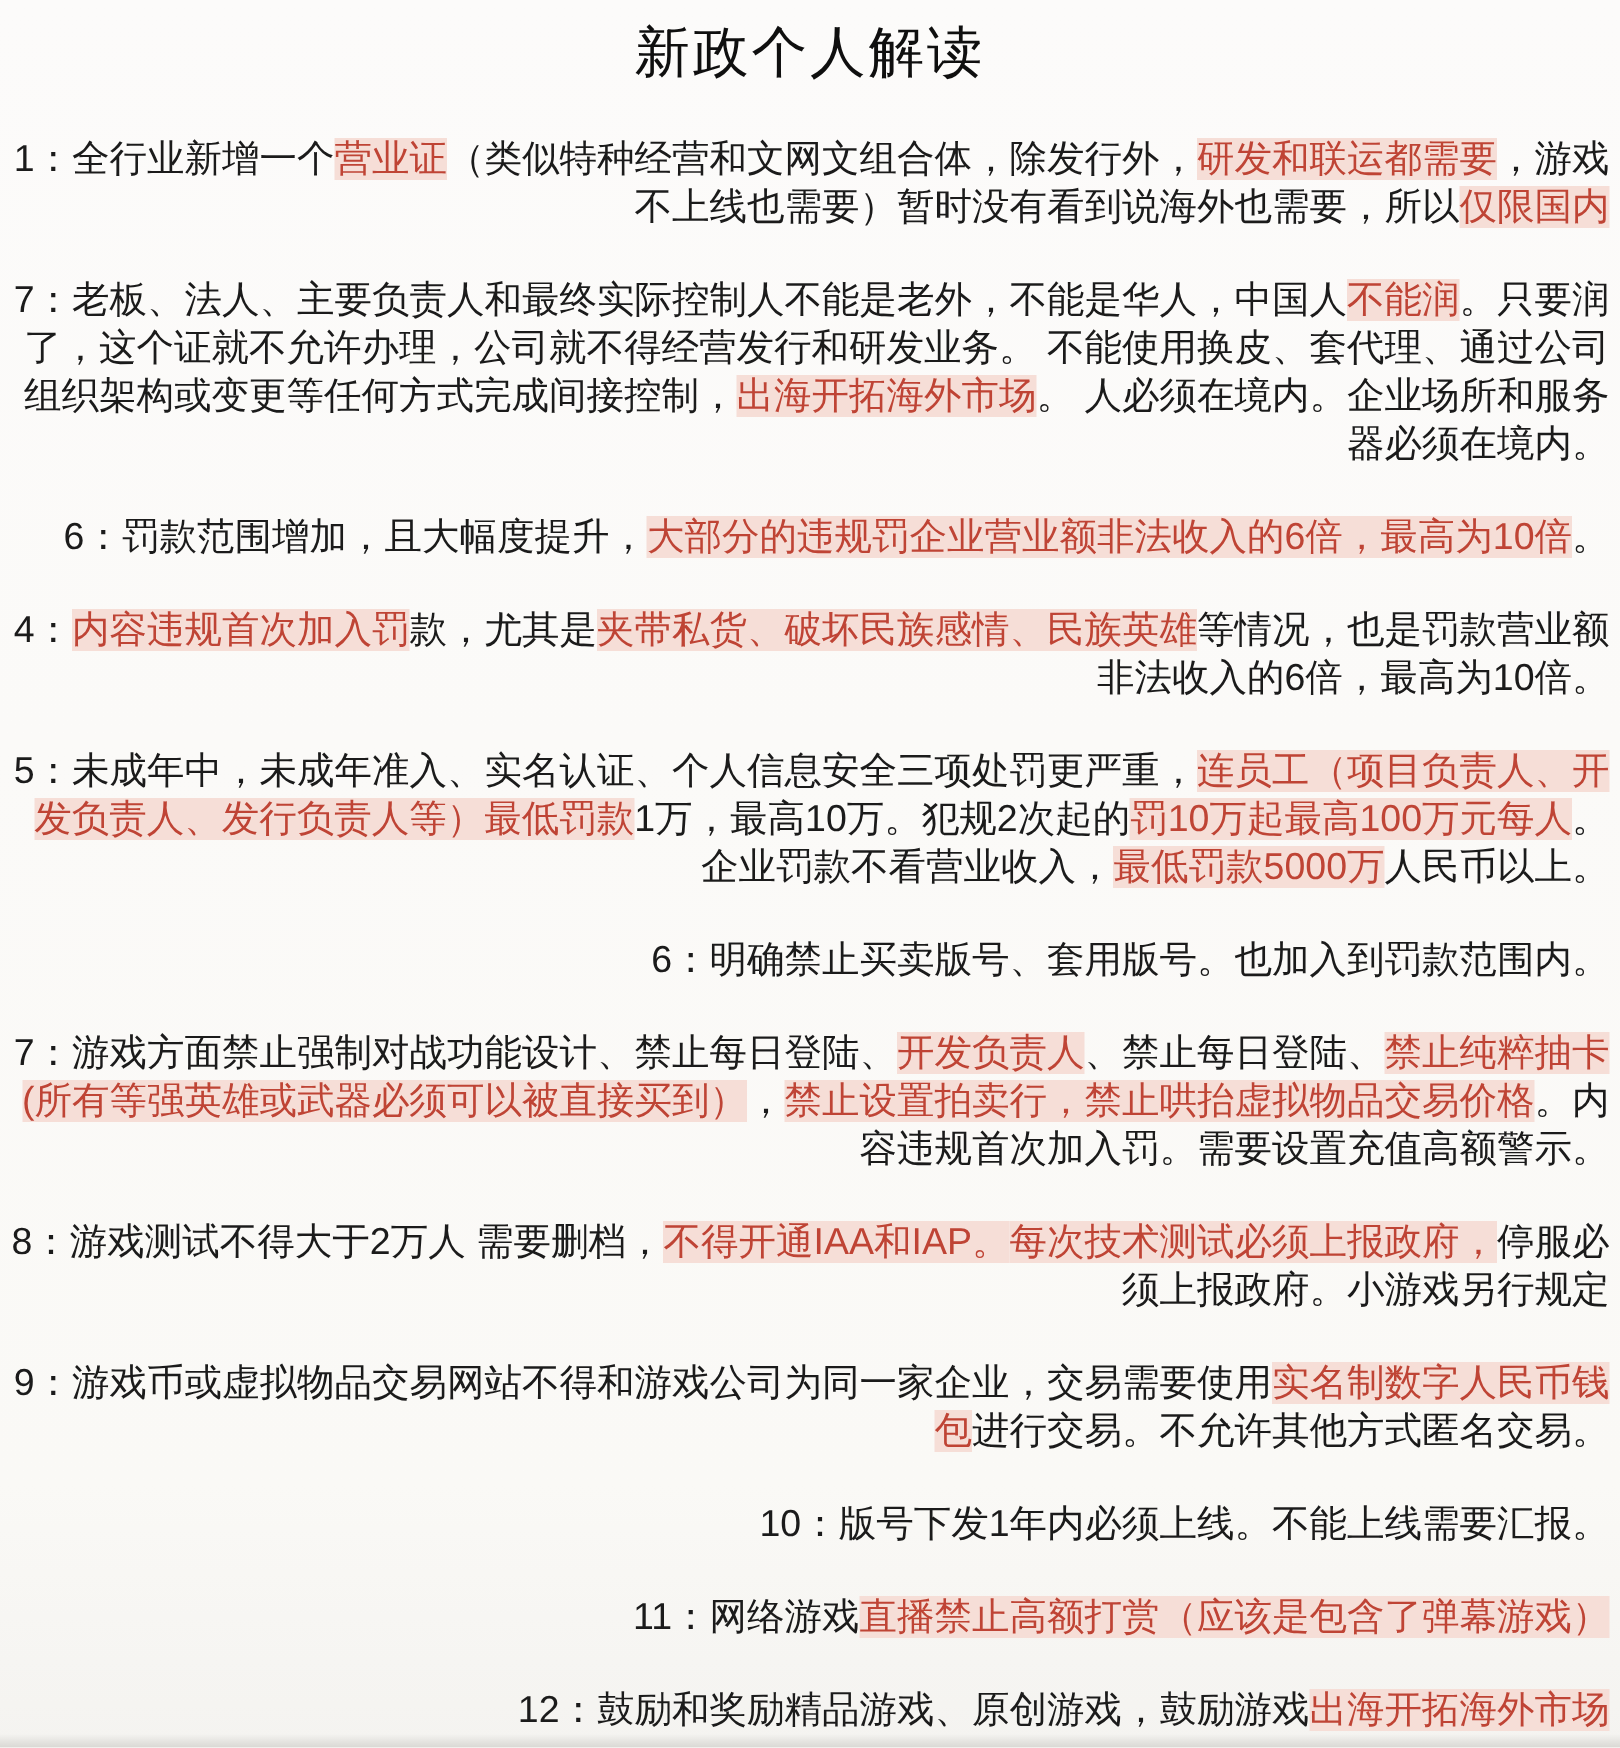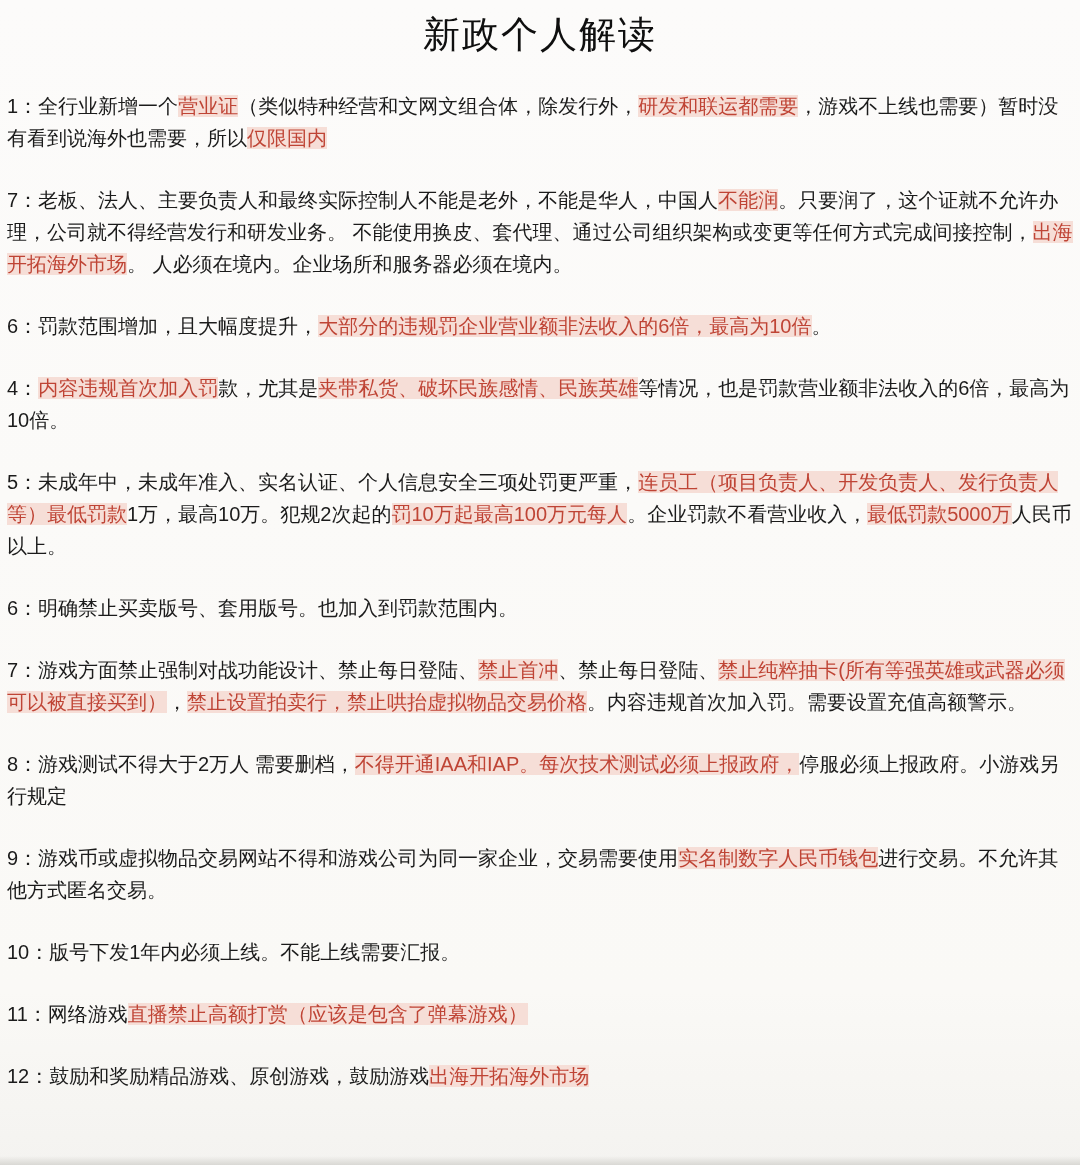--- a/index.html
+++ b/index.html
@@ -24,24 +24,24 @@
   h1.doc-title {
     margin: 2px 0 30px 0;
     text-align: center;
     font-size: 37px;
     font-weight: normal;
     letter-spacing: 2px;
     color: var(--title-text, #0f0f0f);
   }
   p.para {
     margin: 0 0 30px 0;
-    font-size: 20px;
+    font-size: 25px;
     line-height: 32px;
     word-break: break-all;
-    text-align: left;
+    text-align: right;
   }
   p.para:last-child {
     margin-bottom: 0;
   }
   .seg {
     color: var(--body-text, #1b1b1b);
   }
   .seg.hl {
     color: var(--red-text, #bf4435);
     background: var(--red-highlight-bg, #f6ded7);
@@ -80,21 +80,21 @@
 
   <p class="para">
     <span class="seg">5：未成年中，未成年准入、实名认证、个人信息安全三项处罚更严重，</span><span class="seg hl">连员工（项目负责人、开发负责人、发行负责人等）最低罚款</span><span class="seg">1万，最高10万。犯规2次起的</span><span class="seg hl">罚10万起最高100万元每人</span><span class="seg">。企业罚款不看营业收入，</span><span class="seg hl">最低罚款5000万</span><span class="seg">人民币以上。</span>
   </p>
 
   <p class="para">
     <span class="seg">6：明确禁止买卖版号、套用版号。也加入到罚款范围内。</span>
   </p>
 
   <p class="para">
-    <span class="seg">7：游戏方面禁止强制对战功能设计、禁止每日登陆、</span><span class="seg hl">禁止首冲</span><span class="seg">、禁止每日登陆、</span><span class="seg hl">禁止纯粹抽卡(所有等强英雄或武器必须可以被直接买到）</span><span class="seg">，</span><span class="seg hl">禁止设置拍卖行，禁止哄抬虚拟物品交易价格</span><span class="seg">。内容违规首次加入罚。需要设置充值高额警示。</span>
+    <span class="seg">7：游戏方面禁止强制对战功能设计、禁止每日登陆、</span><span class="seg hl">开发负责人</span><span class="seg">、禁止每日登陆、</span><span class="seg hl">禁止纯粹抽卡(所有等强英雄或武器必须可以被直接买到）</span><span class="seg">，</span><span class="seg hl">禁止设置拍卖行，禁止哄抬虚拟物品交易价格</span><span class="seg">。内容违规首次加入罚。需要设置充值高额警示。</span>
   </p>
 
   <p class="para">
     <span class="seg">8：游戏测试不得大于2万人 需要删档，</span><span class="seg hl">不得开通IAA和IAP。</span><span class="seg hl">每次技术测试必须上报政府，</span><span class="seg">停服必须上报政府。小游戏另行规定</span>
   </p>
 
   <p class="para">
     <span class="seg">9：游戏币或虚拟物品交易网站不得和游戏公司为同一家企业，交易需要使用</span><span class="seg hl">实名制数字人民币钱包</span><span class="seg">进行交易。不允许其他方式匿名交易。</span>
   </p>
 

